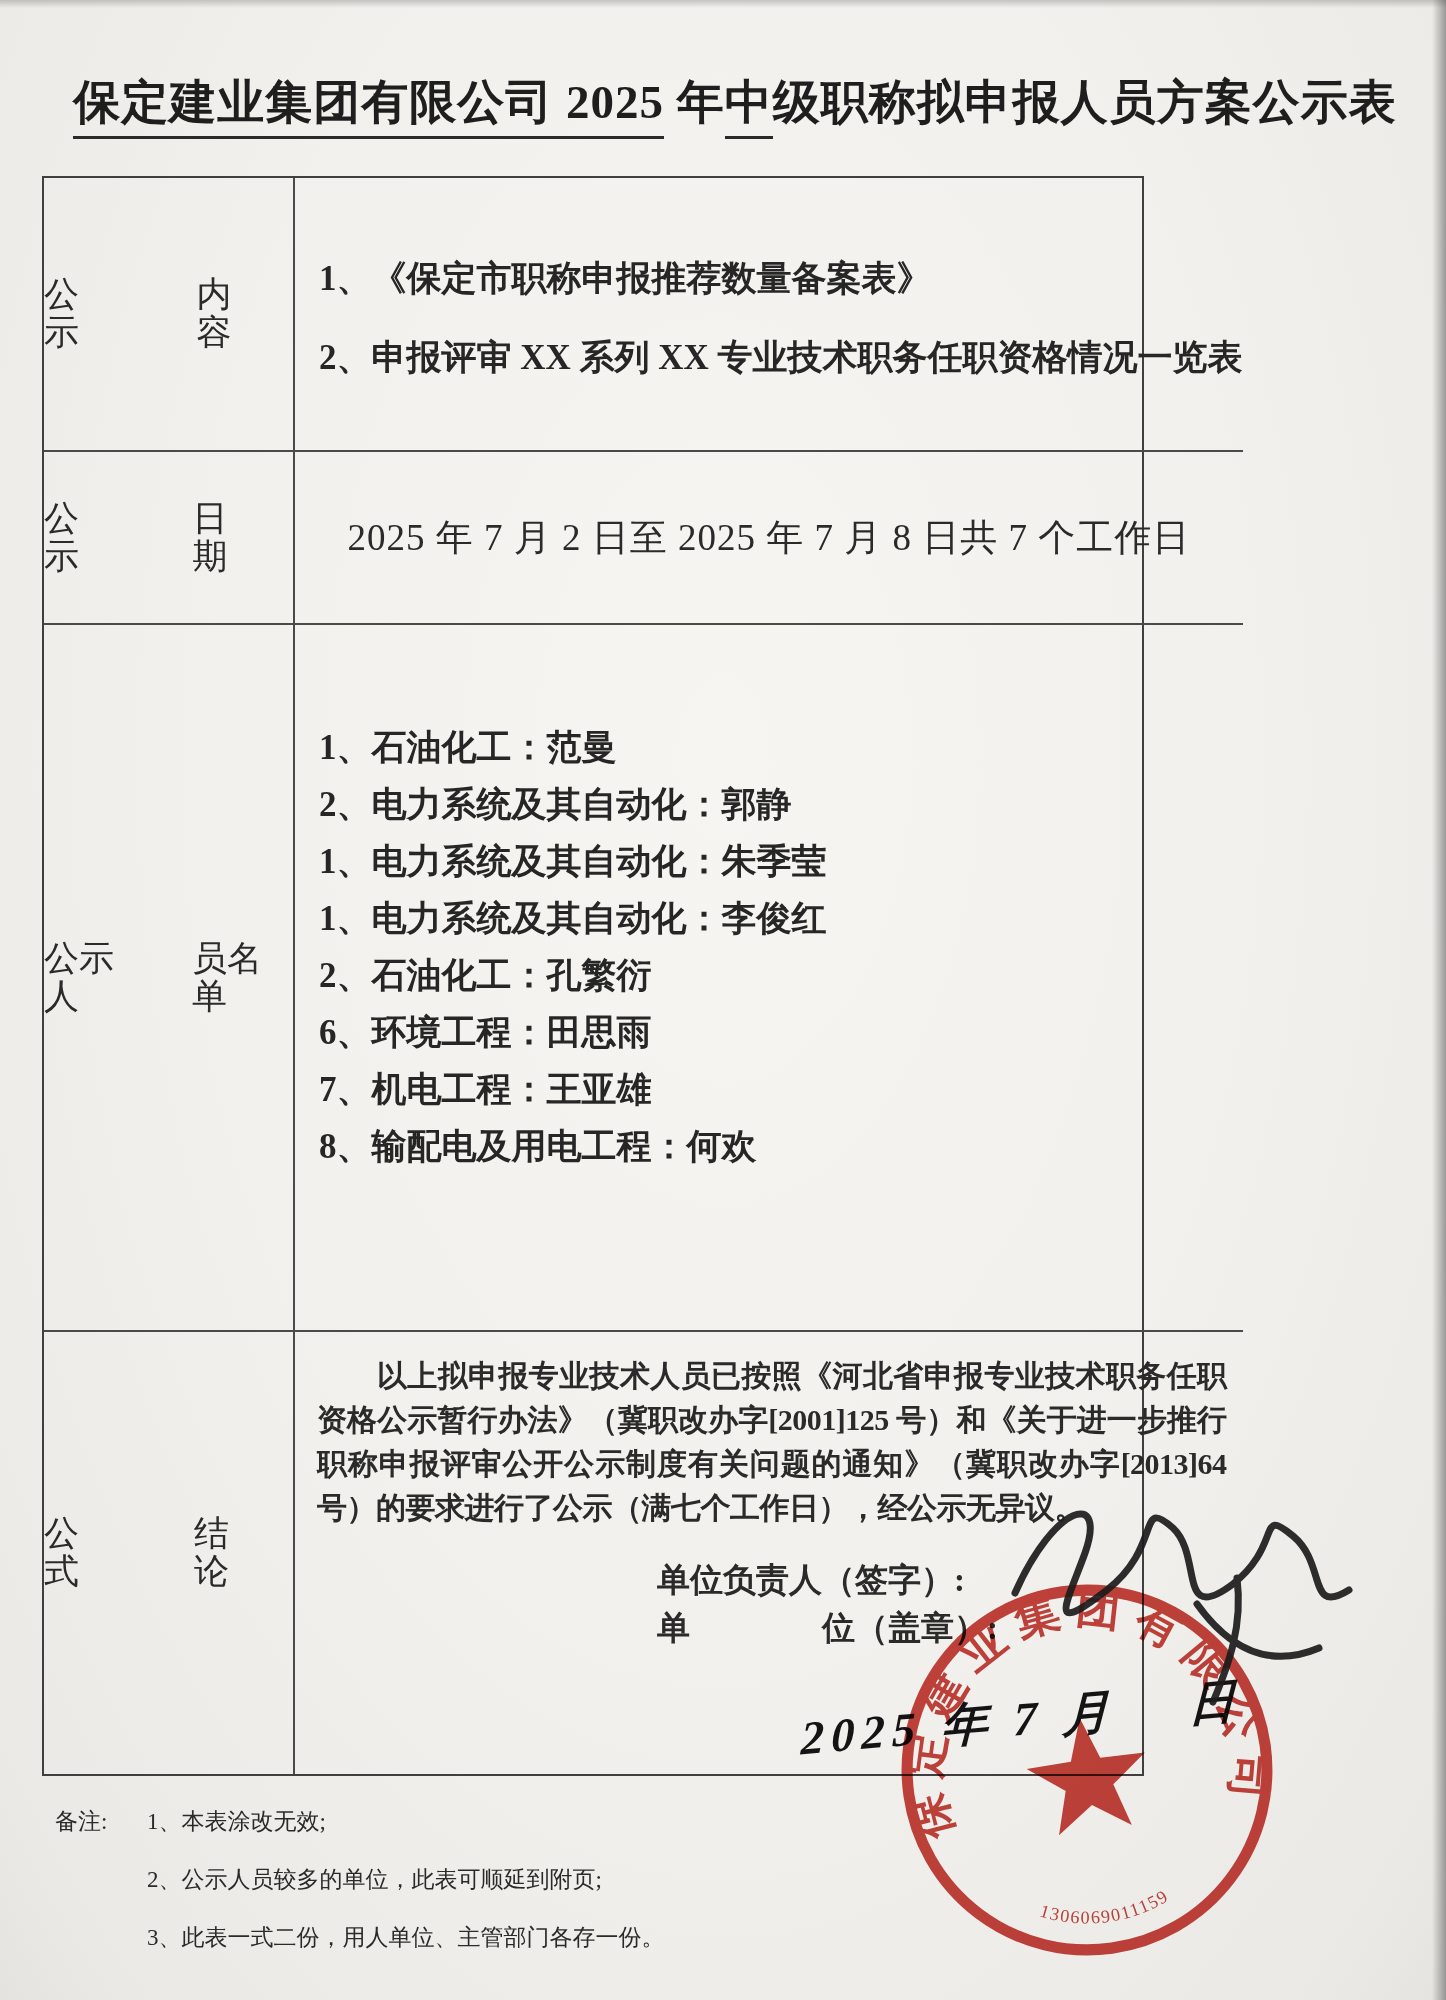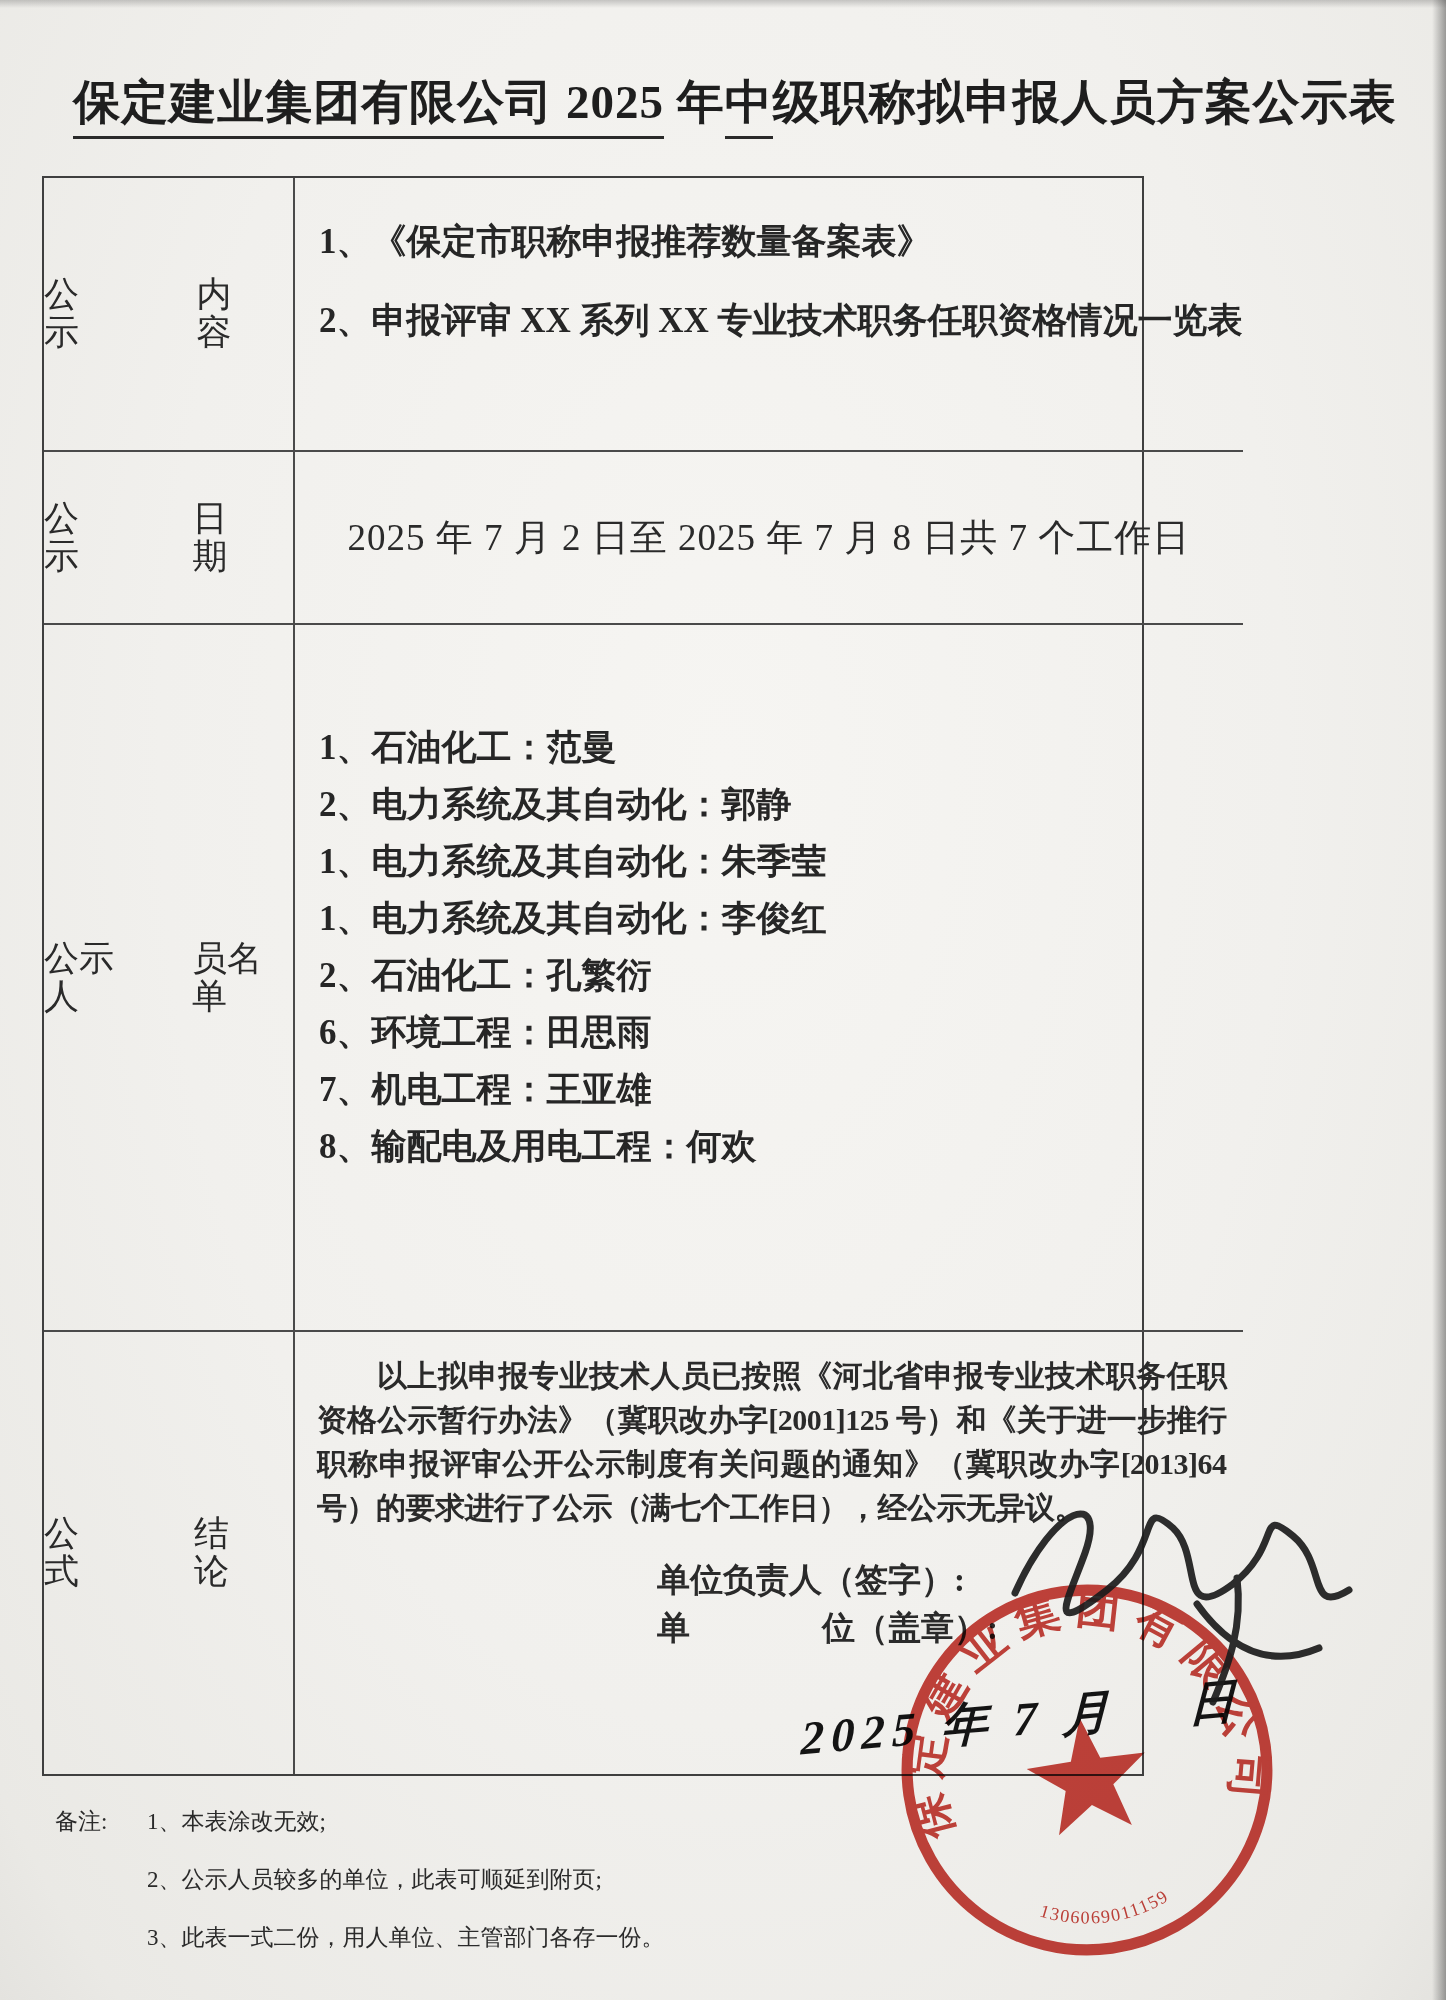--- a/index.html
+++ b/index.html
@@ -37,21 +37,21 @@
   .br{border-right:2px solid #4a4a4a;}
   .bt{border-top:2px solid #4a4a4a;}
   .label-cell{
     display:flex;align-items:center;justify-content:center;
     font-size:35px;color:#2a2a2a;
   }
   .label-cell .ln{line-height:38px;}
   .g56{gap:56px;} .g48{gap:48px;} .g47{gap:47px;} .g51{gap:51px;}
 
   .r1-content{padding-left:24px;font-weight:700;font-size:35px;color:#262626;}
-  .r1-content .line1{margin-top:44px;line-height:40px;}
+  .r1-content .line1{margin-top:81px;line-height:40px;}
   .r1-content .line2{margin-top:39px;line-height:40px;white-space:nowrap;}
 
   .r2-content{display:flex;align-items:center;justify-content:center;
     font-size:37px;color:#2a2a2a;letter-spacing:1px;white-space:nowrap;}
 
   .r3-content{padding-top:94px;padding-left:24px;font-size:35px;font-weight:700;color:#262626;}
   .r3-content .item{height:57px;display:flex;align-items:center;white-space:nowrap;}
 
   .r4-content{padding:22px 16px 0 22px;font-size:30px;color:#2a2a2a;font-weight:bold;}
   .r4-content .para{

